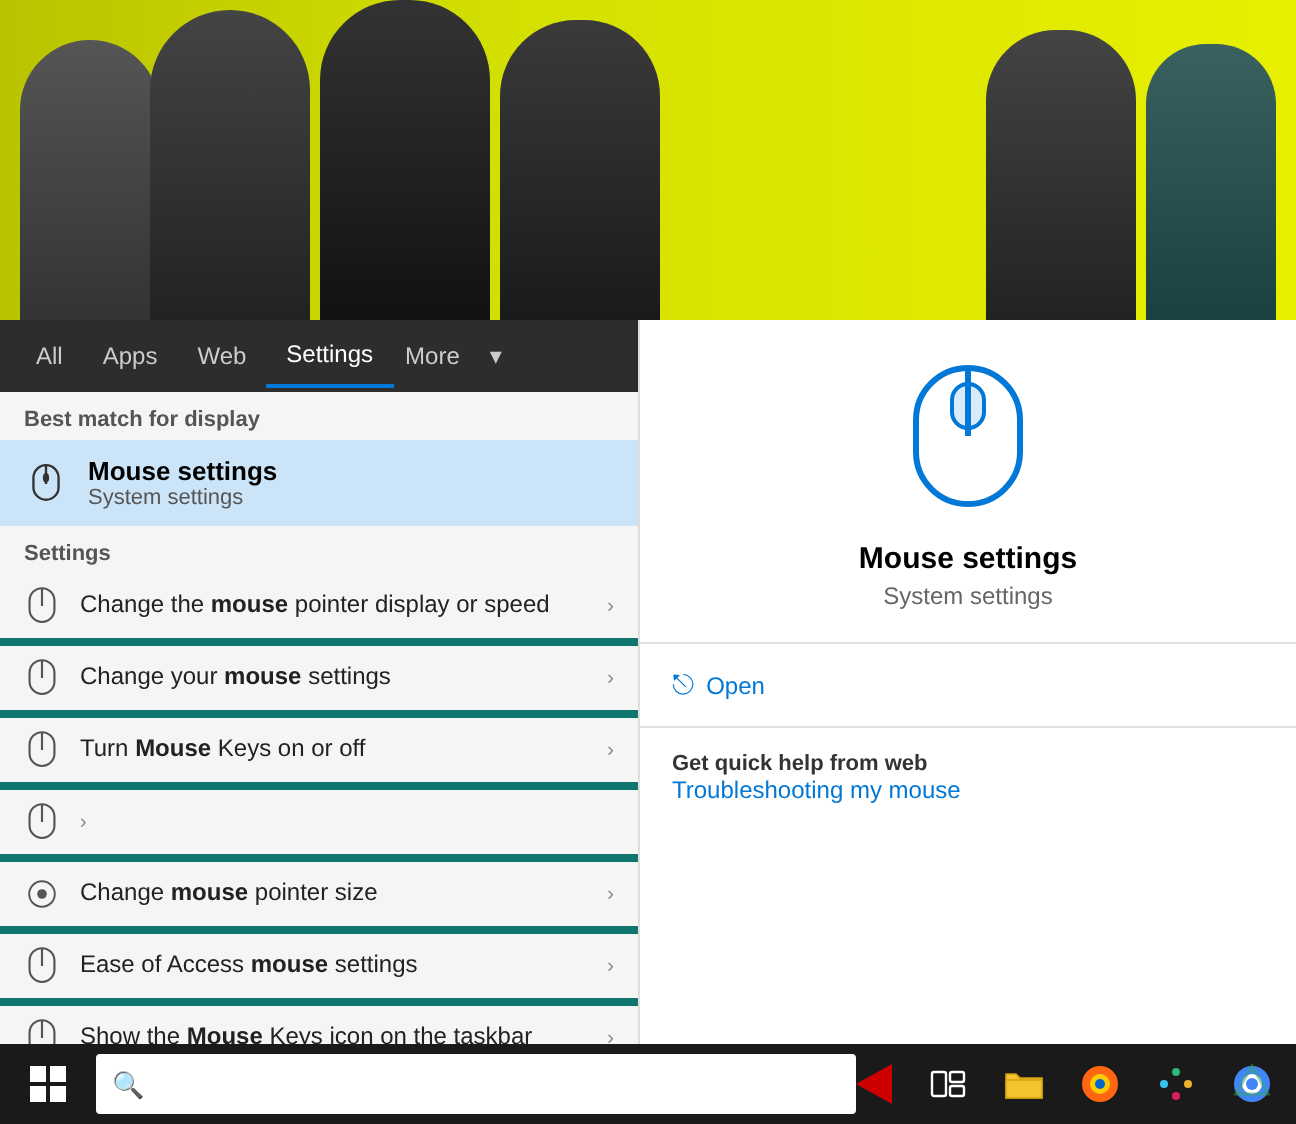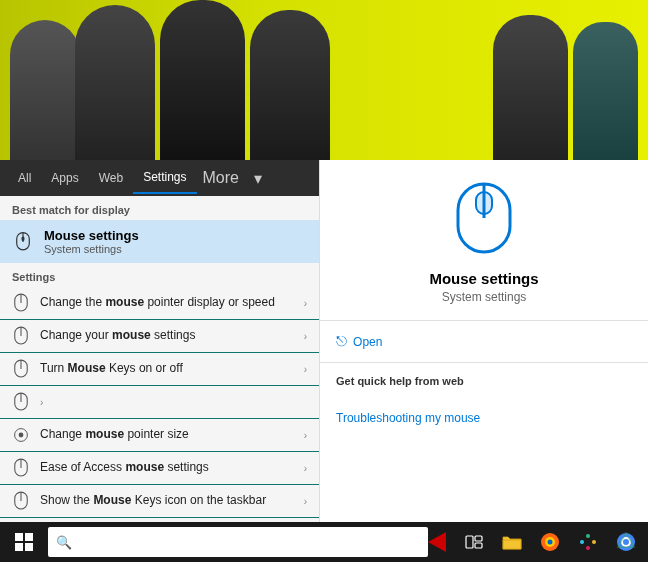--- a/index.html
+++ b/index.html
@@ -67,21 +67,21 @@
       padding: 8px 10px;
       cursor: pointer;
       white-space: nowrap;
     }
     .tab-item.active {
       color: #fff;
       border-bottom: 2px solid #0078d7;
     }
     .tab-more {
       color: #ccc;
-      font-size: 16px;
+      font-size: 12px;
       padding: 8px 6px;
       cursor: pointer;
       display: flex;
       align-items: center;
       gap: 15px;
     }
 
     
     .section-label {
       font-size: 11px;
@@ -123,21 +123,21 @@
       background: #f5f5f5;
     }
 
     .result-item {
       display: flex;
       align-items: center;
       padding: 7px 12px;
       background: #f5f5f5;
       cursor: pointer;
       gap: 10px;
-      border-bottom: 1px solid #0f766e;
+      border-bottom: 4px solid #0f766e;
     }
     .result-icon {
       width: 18px;
       height: 18px;
       flex-shrink: 0;
       display: flex;
       align-items: center;
       justify-content: center;
     }
     .result-text {
@@ -200,21 +200,21 @@
       font-size: 14px;
     }
 
     .right-web {
       padding: 12px 16px;
     }
     .web-title {
       font-size: 11px;
       font-weight: 600;
       color: #333;
-      margin-bottom: 24px;
+      margin-bottom: 0;
     }
     .web-link {
       font-size: 12px;
       color: #0078d7;
       cursor: pointer;
     }
 
     
     .taskbar {
       position: absolute;

